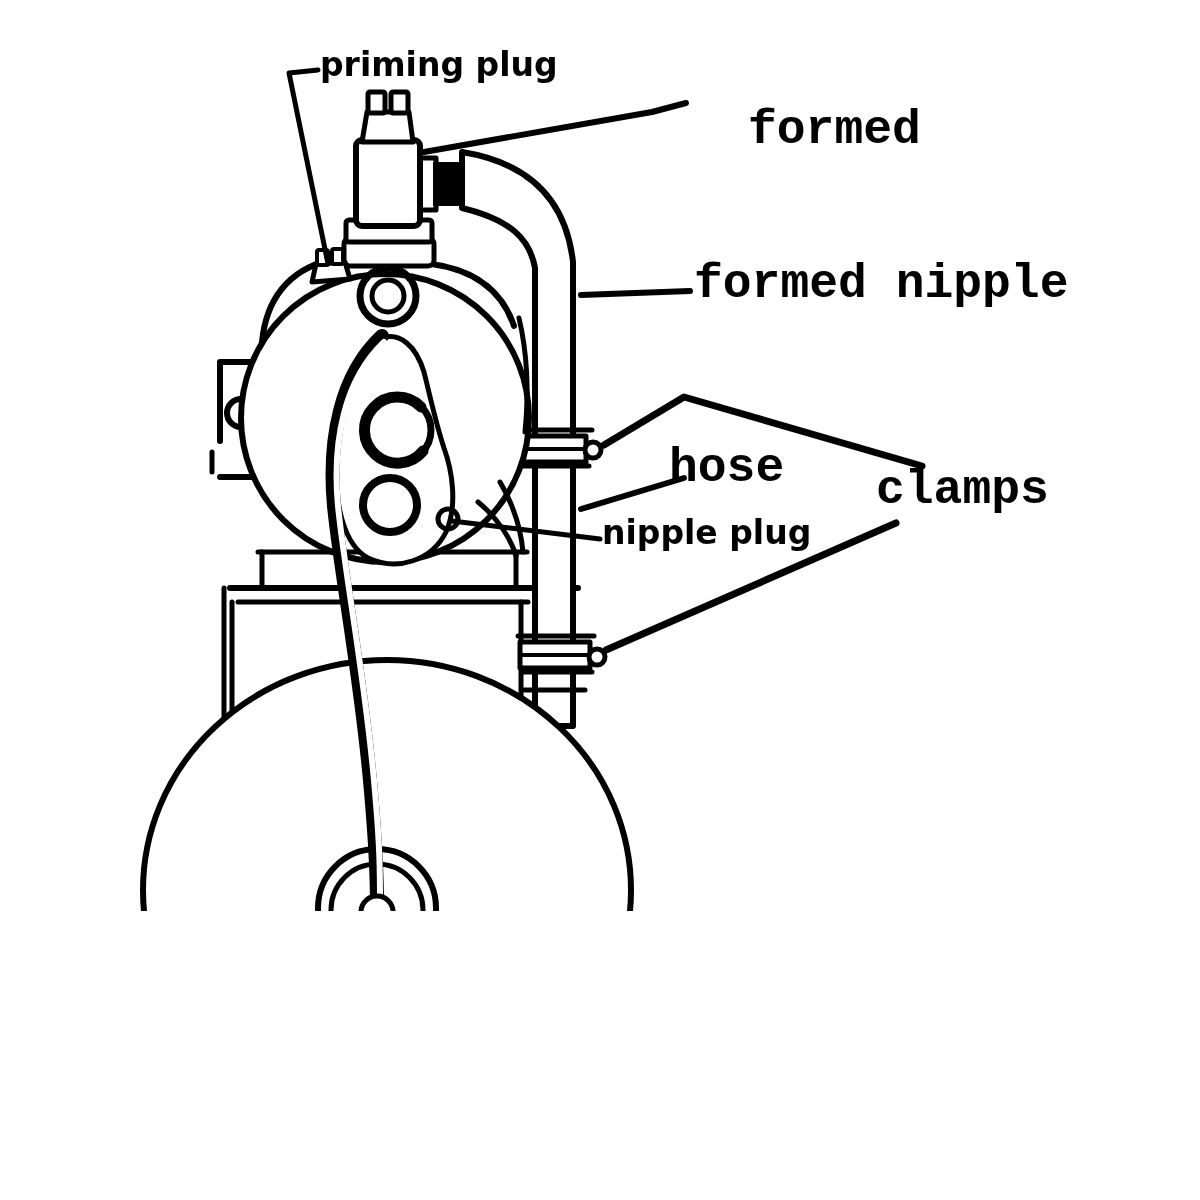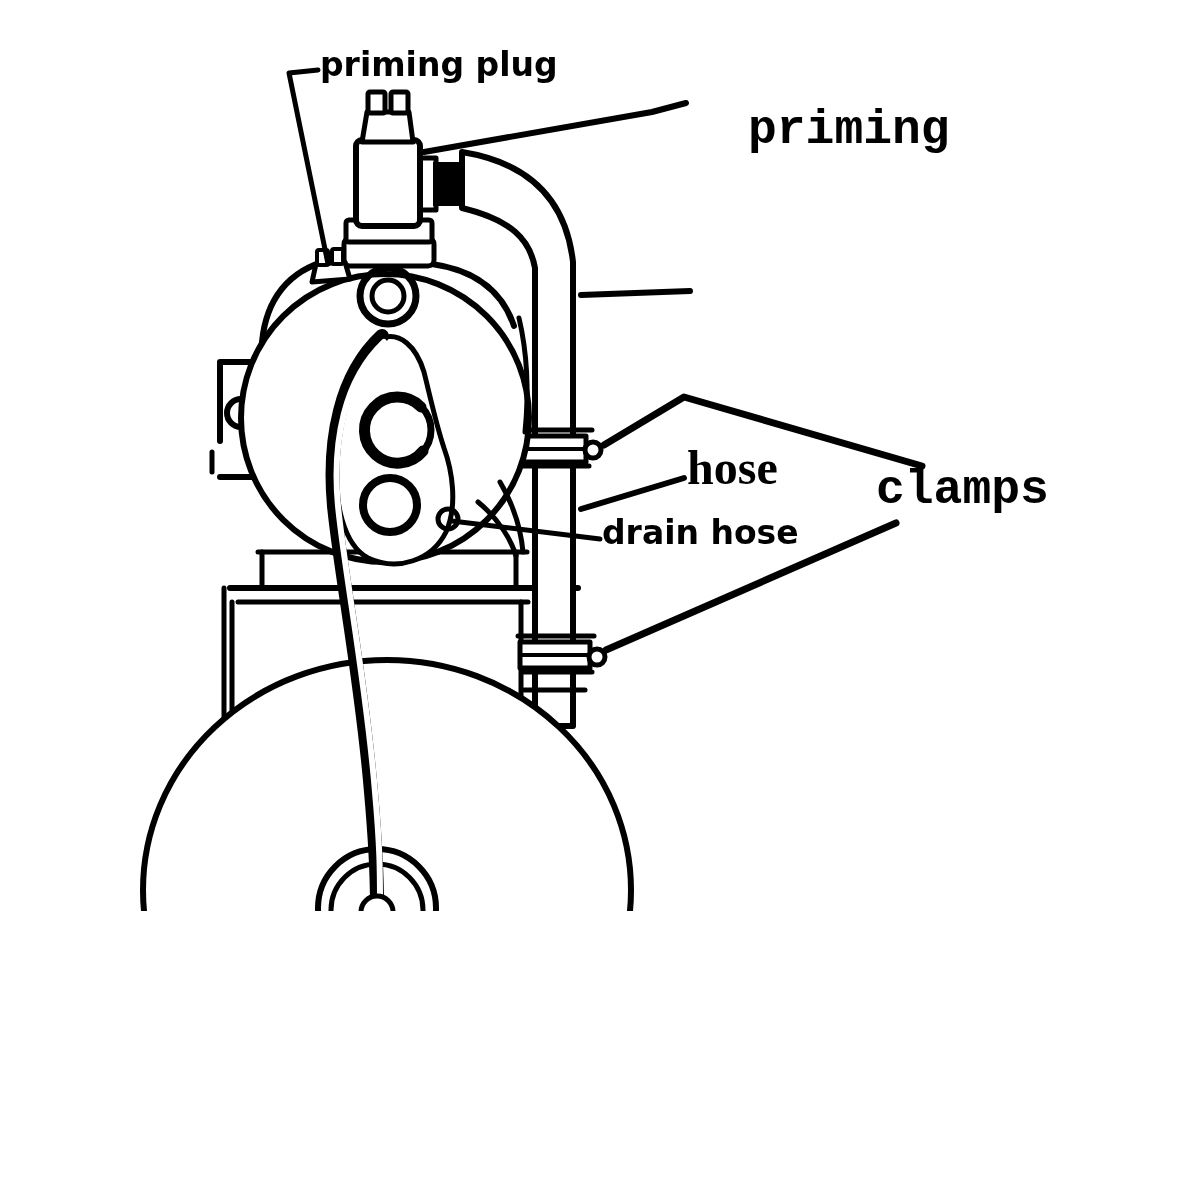--- a/index.html
+++ b/index.html
@@ -126,22 +126,23 @@
       <path class="s" stroke-width="6" d="M581,295 L690,291"></path>
       <path class="s" stroke-width="6" d="M684,478 L581,509"></path>
       <path class="s" stroke-width="7" d="M922,466 L684,397 L604,445"></path>
       <path class="s" stroke-width="7" d="M896,523 L606,650"></path>
       <path class="s" stroke-width="5" d="M600,539 L452,521"></path>
     </g>
   </svg>
 
   <div class="lbl sans" style="left:320px; top:48px;">priming plug</div>
 
-  <div class="lbl mono" style="left:748px; top:106px;">priming</div>
+  <div class="lbl mono" style="left:748px; top:106px;">formed</div>
 
+  <div class="lbl mono" style="left:694px; top:260px;">formed nipple</div>
 
-  <div class="lbl mono" style="left:687px; top:444px;font-family:Liberation Serif, serif;">hose</div>
+  <div class="lbl mono" style="left:669px; top:444px;">hose</div>
 
   <div class="lbl mono" style="left:876px; top:466px;">clamps</div>
 
-  <div class="lbl sans" style="left:602px; top:516px;">drain hose</div>
+  <div class="lbl sans" style="left:602px; top:516px;">nipple plug</div>
 
 </div>
 
 </body></html>

